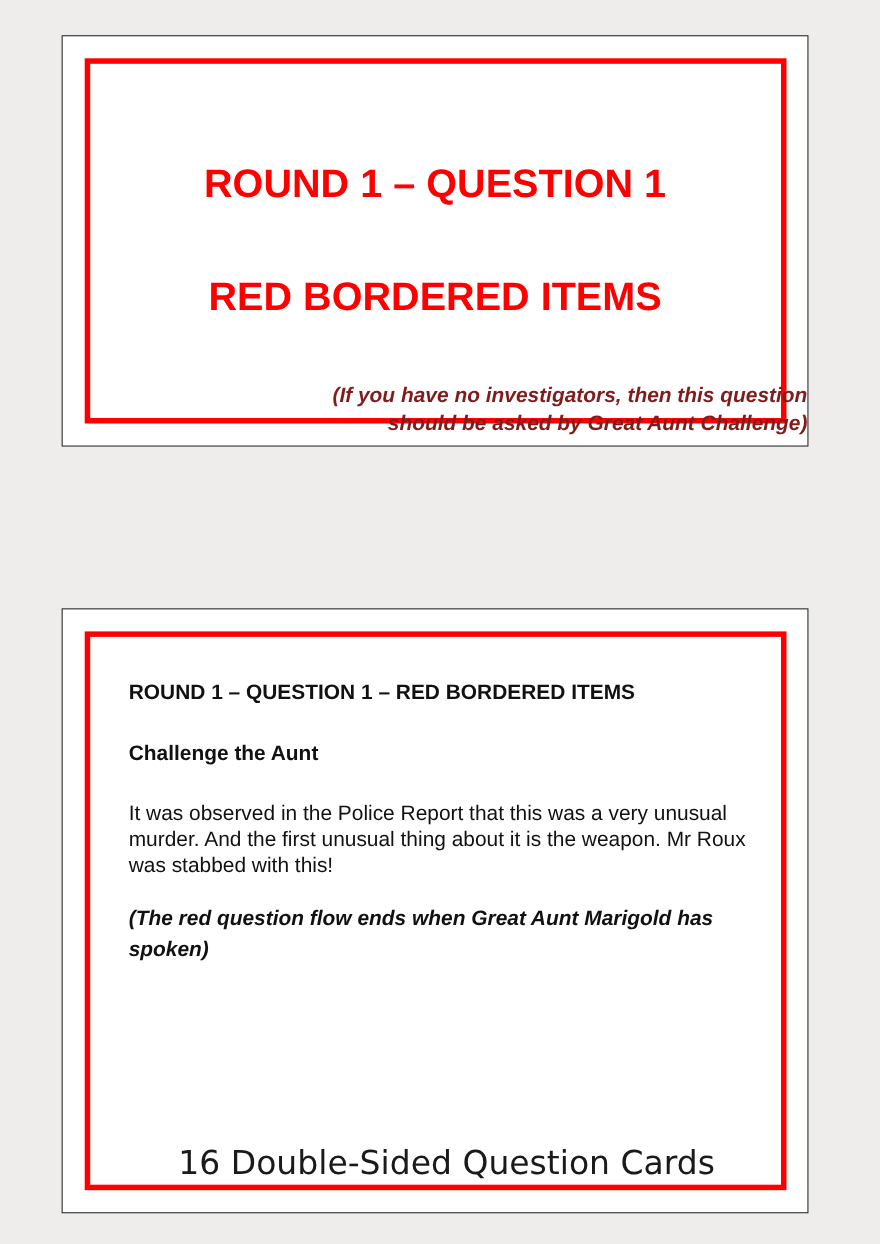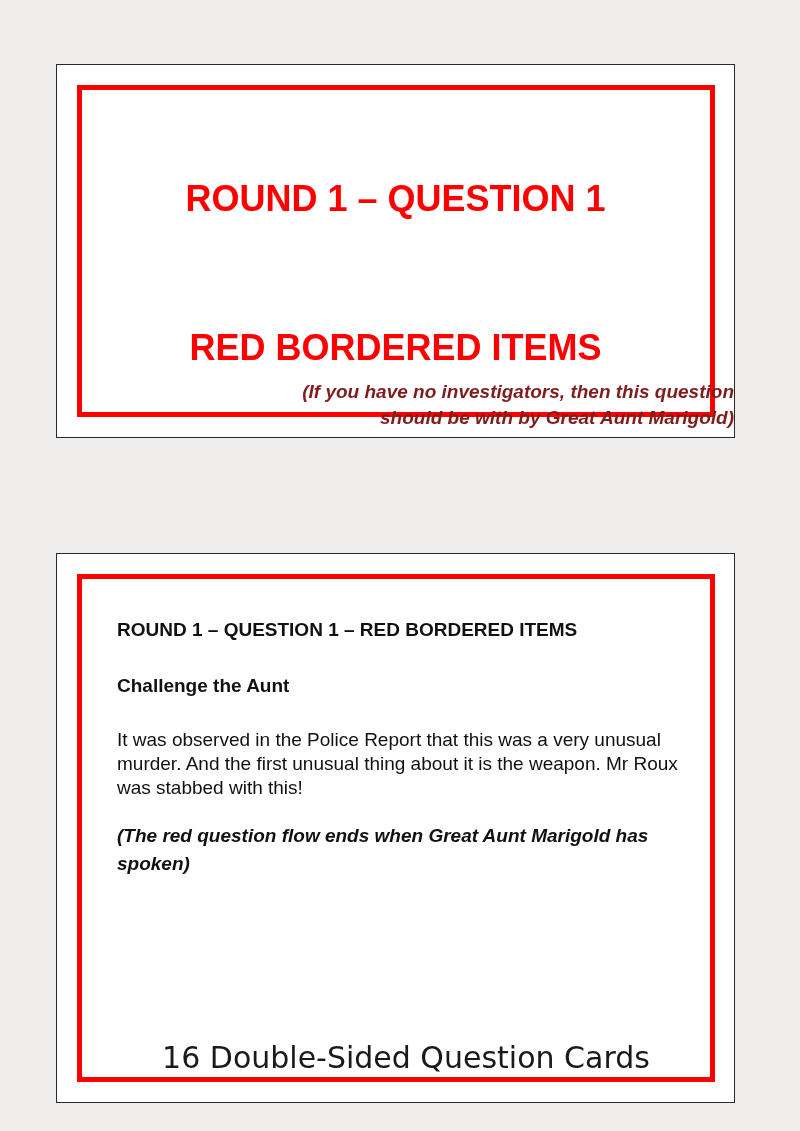--- a/index.html
+++ b/index.html
@@ -10,38 +10,38 @@
     overflow:hidden;
     font-family:"Liberation Sans", sans-serif;
   }
   .card {
     position:absolute;
     left:56px; width:679px;
     background:#ffffff;
     border:1px solid #2a2a2a;
     box-sizing:border-box;
   }
-  .card.front { top:64px; height:374px;text-decoration:underline; }
+  .card.front { top:32px; height:374px;text-decoration:underline; }
   .card.back  { top:553px; height:550px; }
   .red-frame {
     position:absolute;
     left:20px; top:20px; right:19px; bottom:20px;
     border:5px solid #ff0000;
     box-sizing:border-box;
   }
   .front-title {
     position:absolute; left:0; right:0;
     text-align:center;
     color:#ff0000;
     font-weight:bold;
     font-size:36px;
     letter-spacing:0px;
   }
   .t1 { top:113px; }
-  .t2 { top:216px;margin-top:46px; }
+  .t2 { top:216px; }
   .front-note {
     position:absolute; left:0; right:0; top:314px;
     text-align:right;
     font-weight:bold; font-style:italic;
     font-size:19px; line-height:26px;
     color:#7f1d1d;
   }
   .back-content {
     position:absolute; left:60px; right:50px; top:64px;
     font-size:19px; line-height:24px; color:#111;
@@ -63,21 +63,21 @@
 </style>
 </head>
 <body>
 
 <div class="card front">
   <div class="red-frame"></div>
   <div class="front-title t1">ROUND 1 – QUESTION 1</div>
   <div class="front-title t2">RED BORDERED ITEMS</div>
   <div class="front-note">
     <div>(If you have no investigators, then this question</div>
-    <div>should be with by Great Aunt Marigold)</div>
+    <div>should be asked by Great Aunt Challenge)</div>
   </div>
 </div>
 
 <div class="card back">
   <div class="red-frame"></div>
   <div class="back-content">
     <p class="b-heading">ROUND 1 – QUESTION 1 – RED BORDERED ITEMS</p>
     <p class="b-sub">Challenge the Aunt</p>
     <p class="b-para">It was observed in the Police Report that this was a very unusual murder.  And the first unusual thing about it is the weapon.  Mr Roux was stabbed with this!</p>
     <p class="b-ital">(The red question flow ends when Great Aunt Marigold has spoken)</p>

